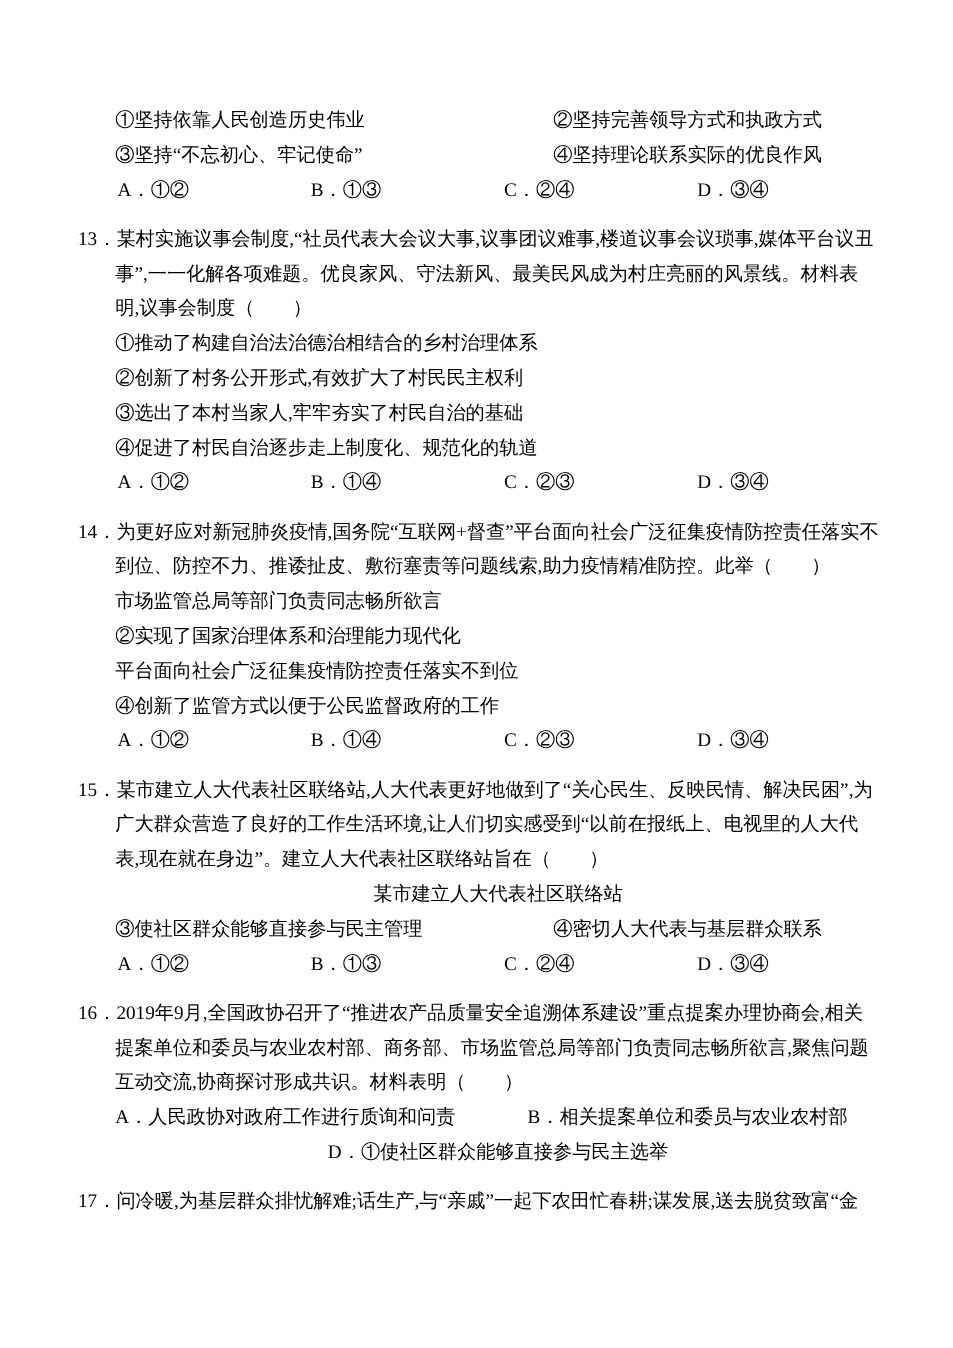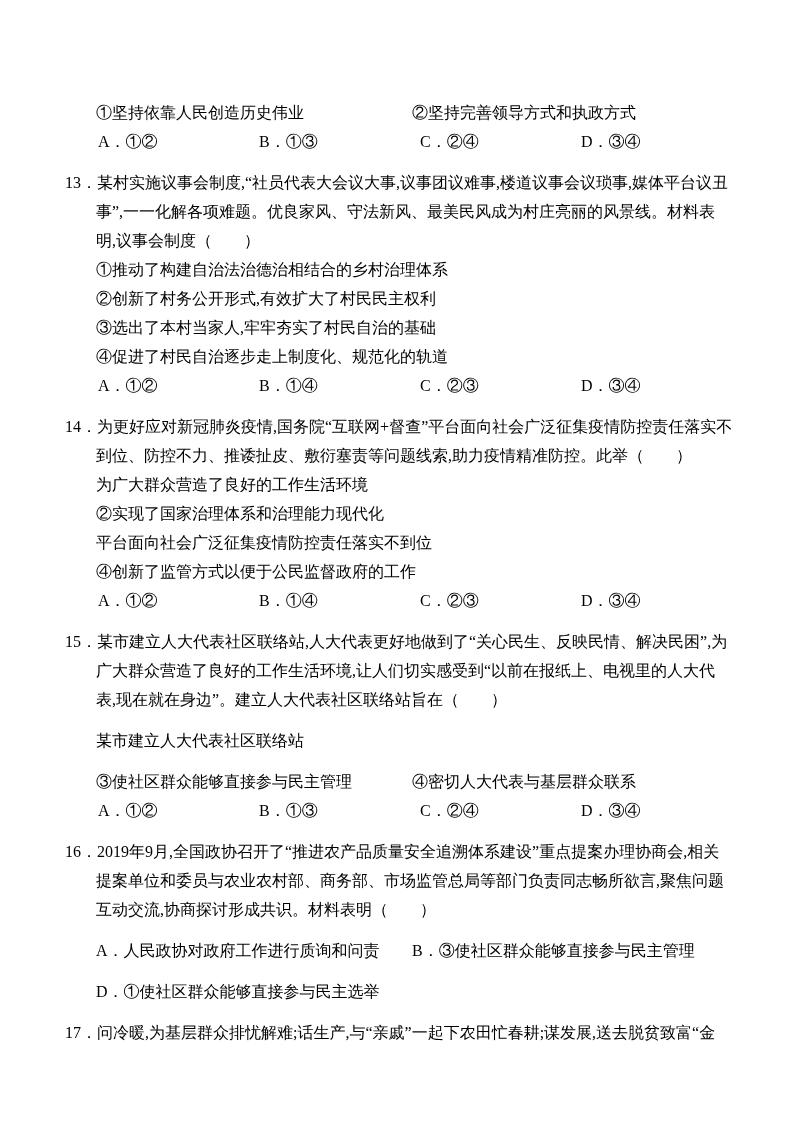--- a/index.html
+++ b/index.html
@@ -13,35 +13,39 @@
     overflow: hidden;
   }
   .page { padding: 86px 60px 0 65px; }
   .question { margin-bottom: 12px; }
   .stem {
     line-height: 29px;
     padding-left: 31px;
     text-indent: -31px;
   }
   .opt { line-height: 29px; padding-left: 31px; }
-  .row { display: flex; line-height: 29px; padding-left: 31px; margin-top: 12px; }
+  .row { display: flex; line-height: 29px; padding-left: 31px; }
   .row .col-l { flex: 0 0 316px; width: 316px; }
-  .row .col-r { flex: 1; }
+  .row .col-r { flex: 1; text-align: center; }
   .answers { display: flex; line-height: 29px; padding-left: 33px; }
   .answers .ans { flex: 0 0 161px; width: 161px; }
 </style>
 </head>
 <body>
 
 <div class="page">
 
   <section class="question">
     <div class="row">
       <span class="col-l">①坚持依靠人民创造历史伟业</span>
       <span class="col-r">②坚持完善领导方式和执政方式</span>
+    </div>
+    <div class="row">
+      <span class="col-l">③坚持“不忘初心、牢记使命”</span>
+      <span class="col-r">④坚持理论联系实际的优良作风</span>
     </div>
     <div class="answers">
       <span class="ans">A．①②</span>
       <span class="ans">B．①③</span>
       <span class="ans">C．②④</span>
       <span class="ans">D．③④</span>
     </div>
   </section>
 
   <section class="question">
@@ -53,21 +57,21 @@
     <div class="answers">
       <span class="ans">A．①②</span>
       <span class="ans">B．①④</span>
       <span class="ans">C．②③</span>
       <span class="ans">D．③④</span>
     </div>
   </section>
 
   <section class="question">
     <p class="stem"><span>14．</span><span>为更好应对新冠肺炎疫情,国务院“互联网+督查”平台面向社会广泛征集疫情防控责任落实不到位、防控不力、推诿扯皮、敷衍塞责等问题线索,助力疫情精准防控。此举（　　）</span></p>
-    <p class="opt">为广大群众营造了良好的工作生活环境</p>
+    <p class="opt">市场监管总局等部门负责同志畅所欲言</p>
     <p class="opt">②实现了国家治理体系和治理能力现代化</p>
     <p class="opt">平台面向社会广泛征集疫情防控责任落实不到位</p>
     <p class="opt">④创新了监管方式以便于公民监督政府的工作</p>
     <div class="answers">
       <span class="ans">A．①②</span>
       <span class="ans">B．①④</span>
       <span class="ans">C．②③</span>
       <span class="ans">D．③④</span>
     </div>
   </section>
@@ -86,21 +90,21 @@
       <span class="ans">B．①③</span>
       <span class="ans">C．②④</span>
       <span class="ans">D．③④</span>
     </div>
   </section>
 
   <section class="question">
     <p class="stem"><span>16．</span><span>2019年9月,全国政协召开了“推进农产品质量安全追溯体系建设”重点提案办理协商会,相关提案单位和委员与农业农村部、商务部、市场监管总局等部门负责同志畅所欲言,聚焦问题互动交流,协商探讨形成共识。材料表明（　　）</span></p>
     <div class="row">
       <span class="col-l">A．人民政协对政府工作进行质询和问责</span>
-      <span class="col-r">B．③使社区群众能够直接参与民主管理</span>
+      <span class="col-r">B．相关提案单位和委员与农业农村部</span>
     </div>
     <div class="row">
       <span class="col-r">D．①使社区群众能够直接参与民主选举</span>
     </div>
   </section>
 
   <section class="question">
     <p class="stem"><span>17．</span><span>问冷暖,为基层群众排忧解难;话生产,与“亲戚”一起下农田忙春耕;谋发展,送去脱贫致富“金</span></p>
   </section>
 

